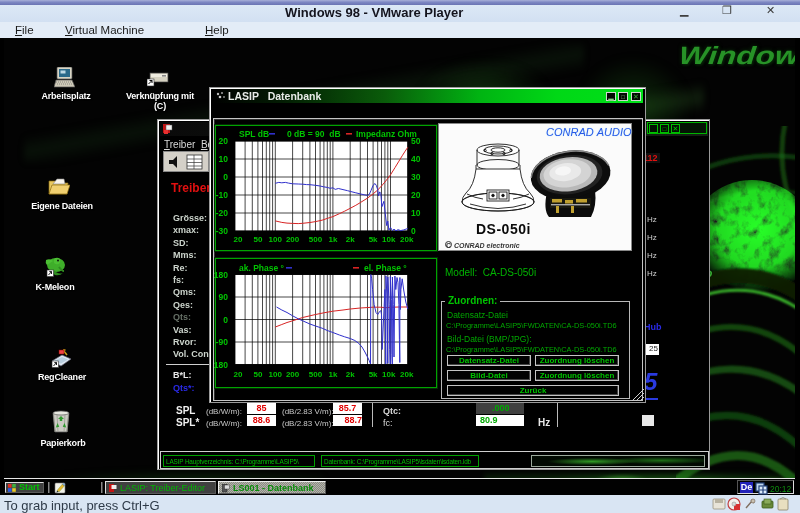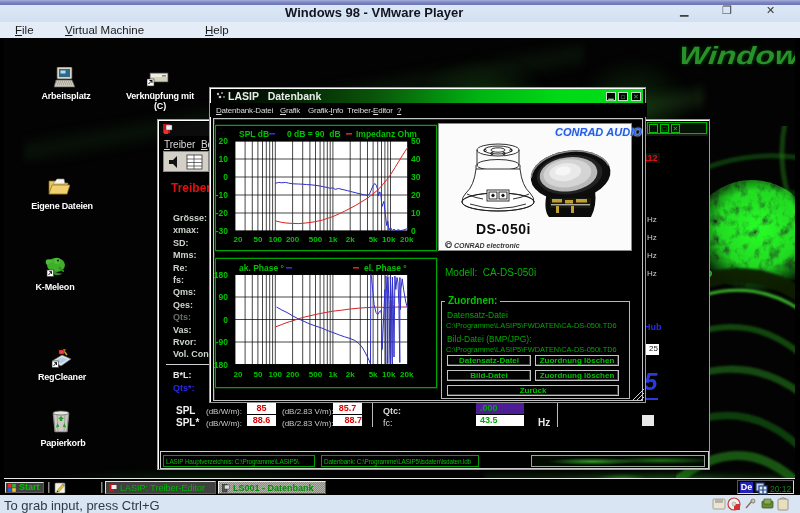--- a/index.html
+++ b/index.html
@@ -194,22 +194,22 @@
     <div class="abs" style="left:48px;top:299px;color:#c8c8c8;font-size:8px">(dB/W/m):</div>
     <div class="abs" style="left:89px;top:283px;width:29px;height:11px;background:#fff;color:#e00000;font-weight:bold;font-size:9px;text-align:center">85</div>
     <div class="abs" style="left:89px;top:295px;width:29px;height:11px;background:#fff;color:#e00000;font-weight:bold;font-size:9px;text-align:center">88.6</div>
     <div class="abs" style="left:124px;top:287px;color:#c8c8c8;font-size:8px">(dB/2.83 V/m):</div>
     <div class="abs" style="left:124px;top:299px;color:#c8c8c8;font-size:8px">(dB/2.83 V/m):</div>
     <div class="abs" style="left:175px;top:283px;width:29px;height:11px;background:#fff;color:#e00000;font-weight:bold;font-size:9px;text-align:center">85.7</div>
     <div class="abs" style="left:175px;top:295px;width:29px;height:11px;background:#fff;color:#e00000;font-weight:bold;font-size:9px;text-align:right">88.7</div>
     <div class="abs" style="left:214px;top:283px;height:24px;border-left:1px solid #bbb"></div>
     <div class="abs" style="left:225px;top:286px;color:#d8d8d8;font-weight:bold;font-size:9px">Qtc:</div>
     <div class="abs" style="left:225px;top:298px;color:#d8d8d8;font-weight:normal;font-size:9px">fc:</div>
-    <div class="abs" style="left:318px;top:283px;width:48px;height:11px;background:#4c1d95;color:#00a800;font-weight:bold;font-size:9px;padding-left:4px">.000</div>
-    <div class="abs" style="left:318px;top:295px;width:48px;height:11px;background:#fff;color:#00a800;font-weight:bold;font-size:9px;padding-left:4px">43.5</div>
+    <div class="abs" style="left:318px;top:283px;width:48px;height:11px;background:#404040;color:#00a800;font-weight:bold;font-size:9px;padding-left:16px">.000</div>
+    <div class="abs" style="left:318px;top:295px;width:48px;height:11px;background:#fff;color:#00a800;font-weight:bold;font-size:9px;padding-left:4px">80.9</div>
     <div class="abs" style="left:380px;top:297px;color:#e8e8e8;font-weight:bold;font-size:10px">Hz</div>
     <div class="abs" style="left:399px;top:283px;height:24px;border-left:1px solid #bbb"></div>
 
     <div class="abs" style="left:483px;top:33px;color:#e01010;font-weight:bold;font-size:9px;background:#111;padding:0 2px">112</div>
     <div class="abs" style="left:489px;top:95px;color:#d0d0d0;font-size:8px">Hz</div>
     <div class="abs" style="left:489px;top:113px;color:#d0d0d0;font-size:8px">Hz</div>
     <div class="abs" style="left:489px;top:131px;color:#d0d0d0;font-size:8px">Hz</div>
     <div class="abs" style="left:489px;top:149px;color:#d0d0d0;font-size:8px">Hz</div>
     <div class="abs" style="left:486px;top:202px;color:#2a2ae8;font-weight:bold;font-size:9px">Hub</div>
     <div class="abs" style="left:483px;top:224px;width:18px;height:11px;background:#fff;color:#222;font-size:8px;text-align:right;padding-right:1px">25</div>
@@ -230,27 +230,20 @@
         <circle cx="2" cy="3" r="1.2" fill="#bbb"></circle>
         <circle cx="6" cy="2" r="1.1" fill="#999"></circle>
         <circle cx="4" cy="6" r="1.3" fill="#ccc"></circle>
         <circle cx="8" cy="6" r="1" fill="#888"></circle>
       </svg>
     <div class="abs" style="left:18px;top:2px;color:#e8ece8;font-weight:bold;font-size:10.5px">LASIP&nbsp;&nbsp;&nbsp;Datenbank</div>
     <span class="abs" style="left:396px;top:4px;width:10px;height:9px;background:#040a04;border:1px solid #cfd8cf;color:#8acf8a;font-size:7px;line-height:7px;text-align:center">▂</span>
     <span class="abs" style="left:408px;top:4px;width:10px;height:9px;background:#040a04;border:1px solid #cfd8cf;color:#8acf8a;font-size:6px;line-height:8px;text-align:center">□</span>
     <span class="abs" style="left:421px;top:4px;width:10px;height:9px;background:#040a04;border:1px solid #cfd8cf;color:#3aa83a;font-size:7px;line-height:8px;text-align:center">✕</span>
 
-    <div class="abs" style="left:0;top:15px;width:437px;height:14px;background:#000;color:#dcdcdc;font-size:8px;letter-spacing:-0.2px">
-      <span class="abs" style="left:6px;top:3px"><u>D</u>atenbank-Datei</span>
-      <span class="abs" style="left:70px;top:3px"><u>G</u>rafik</span>
-      <span class="abs" style="left:98px;top:3px">Grafik-<u>I</u>nfo</span>
-      <span class="abs" style="left:137px;top:3px">Treiber-<u>E</u>ditor</span>
-      <span class="abs" style="left:187px;top:3px"><u>?</u></span>
-    </div>
     <div class="abs" style="left:3px;top:30px;width:430px;height:283px;border:1px solid #c4c4c4;box-shadow:1px 1px 0 #303030 inset"></div>
 
     <svg class="abs" style="left:4px;top:36px" width="224" height="128" viewBox="0 0 224 128" id="chart1">
 <rect x="0.5" y="0.5" width="223" height="127" fill="none" stroke="#052805" stroke-width="1"></rect>
 <rect x="1.5" y="1.5" width="221" height="125" fill="none" stroke="#00a400" stroke-width="1"></rect>
 <rect x="21" y="17" width="172.8" height="90" fill="#ffffff"></rect>
 <path d="M31.1 17V107 M38.3 17V107 M43.9 17V107 M48.5 17V107 M52.3 17V107 M55.7 17V107 M58.6 17V107 M61.3 17V107 M78.6 17V107 M88.7 17V107 M95.9 17V107 M101.5 17V107 M106.1 17V107 M109.9 17V107 M113.3 17V107 M116.2 17V107 M118.9 17V107 M136.2 17V107 M146.3 17V107 M153.5 17V107 M159.1 17V107 M163.7 17V107 M167.5 17V107 M170.9 17V107 M173.8 17V107 M176.5 17V107 M193.8 17V107 M21 17.0H193.8 M21 35.0H193.8 M21 53.0H193.8 M21 71.0H193.8 M21 89.0H193.8 M21 107.0H193.8" stroke="#000" stroke-width="0.72" fill="none"></path>
 <rect x="21" y="17" width="172.8" height="90" fill="none" stroke="#000" stroke-width="0.8"></rect>
 <polyline fill="none" stroke="#d82424" stroke-width="1" points="61.3,96.9 67.8,98.4 73.0,99.1 78.6,99.4 84.2,99.6 88.7,99.3 95.9,98.5 101.5,97.6 108.1,96.2 113.3,94.4 118.9,92.6 125.4,89.7 130.6,87.2 136.2,84.3 141.8,81.3 146.3,78.6 153.5,74.1 159.1,69.9 163.7,66.0 167.5,62.0 170.9,58.0 173.8,54.4 176.5,50.8 181.0,43.6 184.9,37.2 188.2,31.8 191.2,27.1 193.8,23.3"></polyline>
 <polyline fill="none" stroke="#3030cc" stroke-width="1" points="61.3,59.3 64.8,58.4 67.8,58.8 71.4,58.4 74.5,59.1 78.6,59.8 84.2,60.0 88.7,60.2 92.6,60.6 95.9,60.7 101.5,61.3 106.1,62.0 109.9,62.9 113.3,63.4 116.2,64.3 118.9,63.8 121.2,65.4 124.4,64.5 129.0,65.6 133.6,66.7 136.2,67.4 141.8,68.8 146.3,69.9 150.2,70.8 153.5,71.4 155.3,70.3 157.0,66.5 159.1,61.3 161.0,59.5 162.4,61.6 163.7,65.6 164.5,71.9 165.7,67.9 166.8,69.6 167.9,82.7 168.9,80.0 169.9,77.3 171.2,89.0 172.7,101.6 173.8,97.1 174.9,106.1 176.5,103.4 178.4,106.6 180.0,105.2 182.0,106.8 184.0,105.7 186.6,106.6 189.7,105.9 193.8,104.5"></polyline>
@@ -306,21 +299,21 @@
 <text x="78.6" y="119.5" text-anchor="middle" font-family="Liberation Sans" font-size="8" font-weight="bold" fill="#00c400">200</text>
 <text x="101.5" y="119.5" text-anchor="middle" font-family="Liberation Sans" font-size="8" font-weight="bold" fill="#00c400">500</text>
 <text x="118.9" y="119.5" text-anchor="middle" font-family="Liberation Sans" font-size="8" font-weight="bold" fill="#00c400">1k</text>
 <text x="136.2" y="119.5" text-anchor="middle" font-family="Liberation Sans" font-size="8" font-weight="bold" fill="#00c400">2k</text>
 <text x="159.1" y="119.5" text-anchor="middle" font-family="Liberation Sans" font-size="8" font-weight="bold" fill="#00c400">5k</text>
 <text x="174.7" y="119.5" text-anchor="middle" font-family="Liberation Sans" font-size="8" font-weight="bold" fill="#00c400">10k</text>
 <text x="192.7" y="119.5" text-anchor="middle" font-family="Liberation Sans" font-size="8" font-weight="bold" fill="#00c400">20k</text>
 </svg>
 
     <div class="abs" style="left:228px;top:35px;width:194px;height:128px;background:#fbfbfb;border:1px solid #888">
-      <div class="abs" style="left:116px;top:2px;font-size:11px;font-weight:bold;font-style:italic;color:#2a5ae8;letter-spacing:-0.2px;text-shadow:0 0 1px #bfe8f8,0 0 2px #dff4fc;letter-spacing:0px">CONRAD&nbsp;AUDIO</div>
+      <div class="abs" style="left:107px;top:2px;font-size:11px;font-weight:normal;font-style:italic;color:#2a5ae8;letter-spacing:-0.2px;text-shadow:0 0 1px #bfe8f8,0 0 2px #dff4fc;letter-spacing:0px">CONRAD&nbsp;AUDIO</div>
       <svg class="abs" style="left:8px;top:14px" width="180" height="86" viewBox="0 0 180 86">
 
         <g stroke="#1a1a1a" fill="none" stroke-width="0.9">
           <ellipse cx="51" cy="12" rx="21" ry="6" fill="#fff"></ellipse>
           <ellipse cx="51" cy="12" rx="14" ry="4"></ellipse>
           <ellipse cx="51" cy="12" rx="7" ry="2.2"></ellipse>
           <circle cx="38" cy="12.5" r="1.2"></circle>
             <circle cx="64" cy="12.5" r="1.2"></circle>
             <circle cx="45" cy="15.5" r="1.2"></circle>
             <circle cx="57" cy="15.5" r="1.2"></circle>

